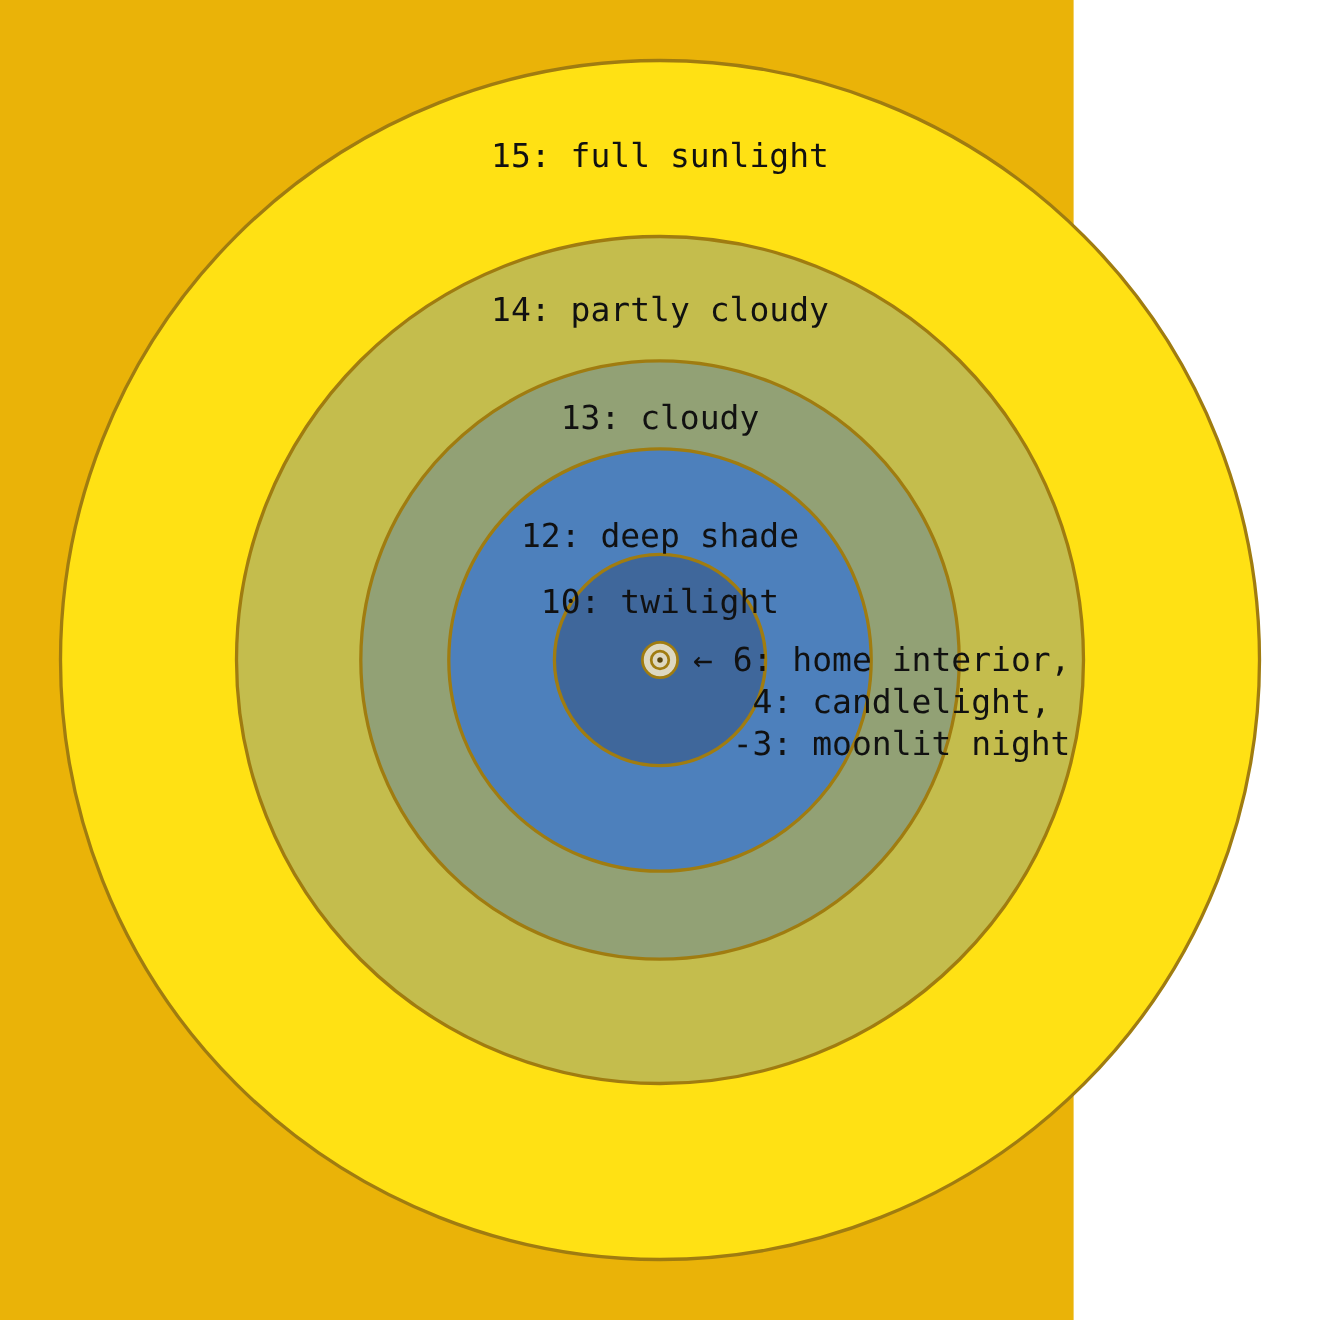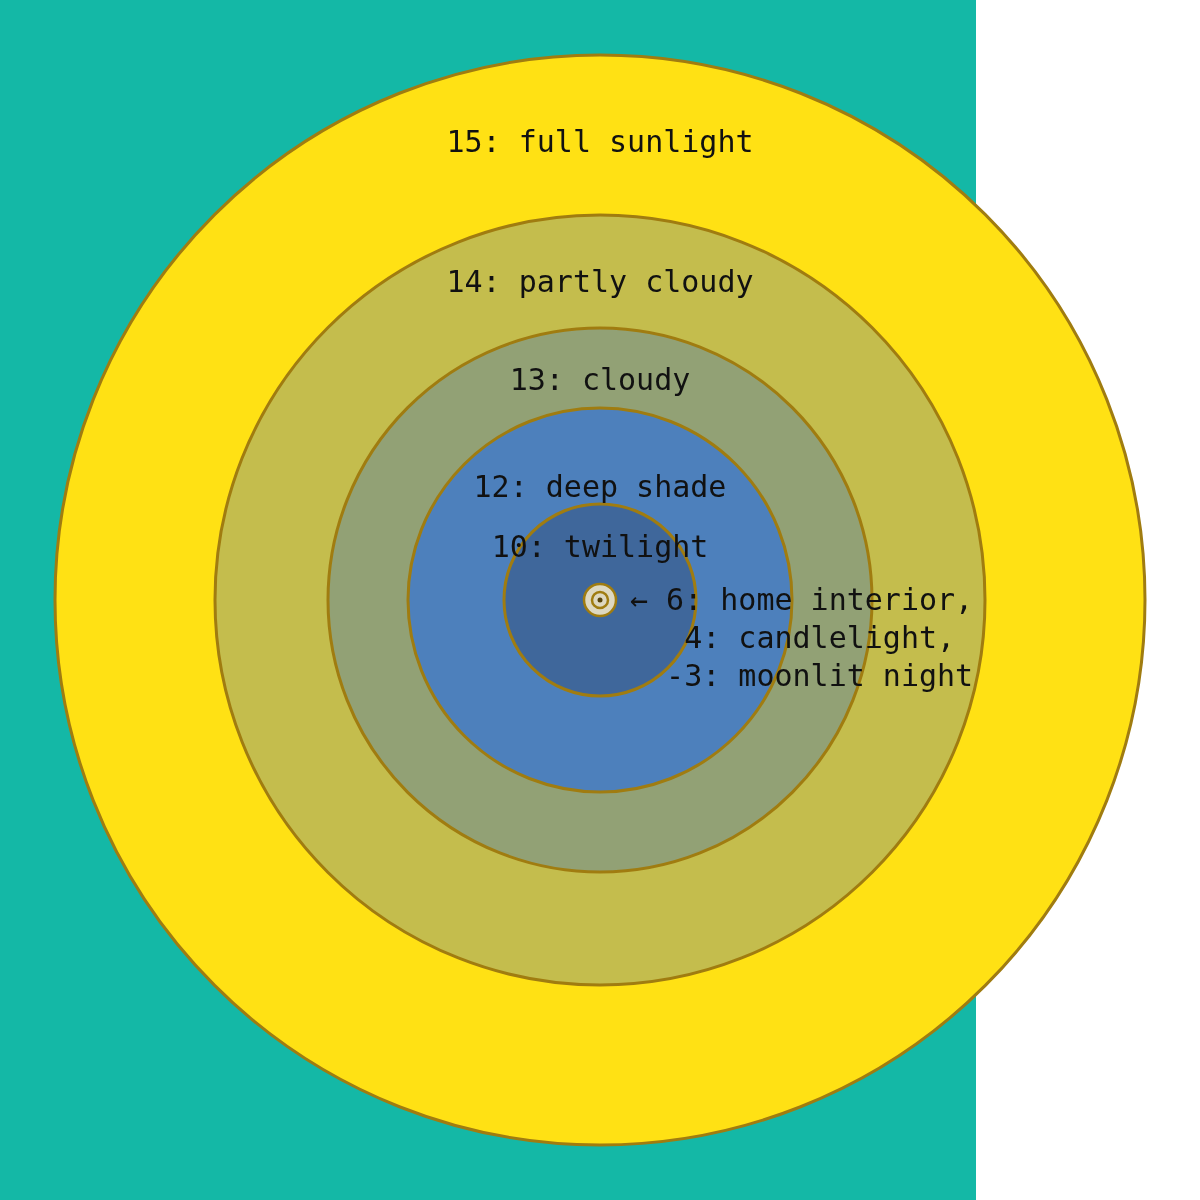--- a/index.html
+++ b/index.html
@@ -7,21 +7,21 @@
     padding: 0;
     background: #ffffff;
     width: 1200px;
     height: 1200px;
     overflow: hidden;
   }
   .stage {
     position: relative;
     width: 976px;
     height: 1200px;
-    background: #14b8a6;
+    background: #eab308;
   }
   svg text {
     font-family: "DejaVu Sans Mono", "Liberation Mono", monospace;
     font-size: 30px;
     fill: #111111;
     white-space: pre;
   }
 </style>
 </head>
 <body>

